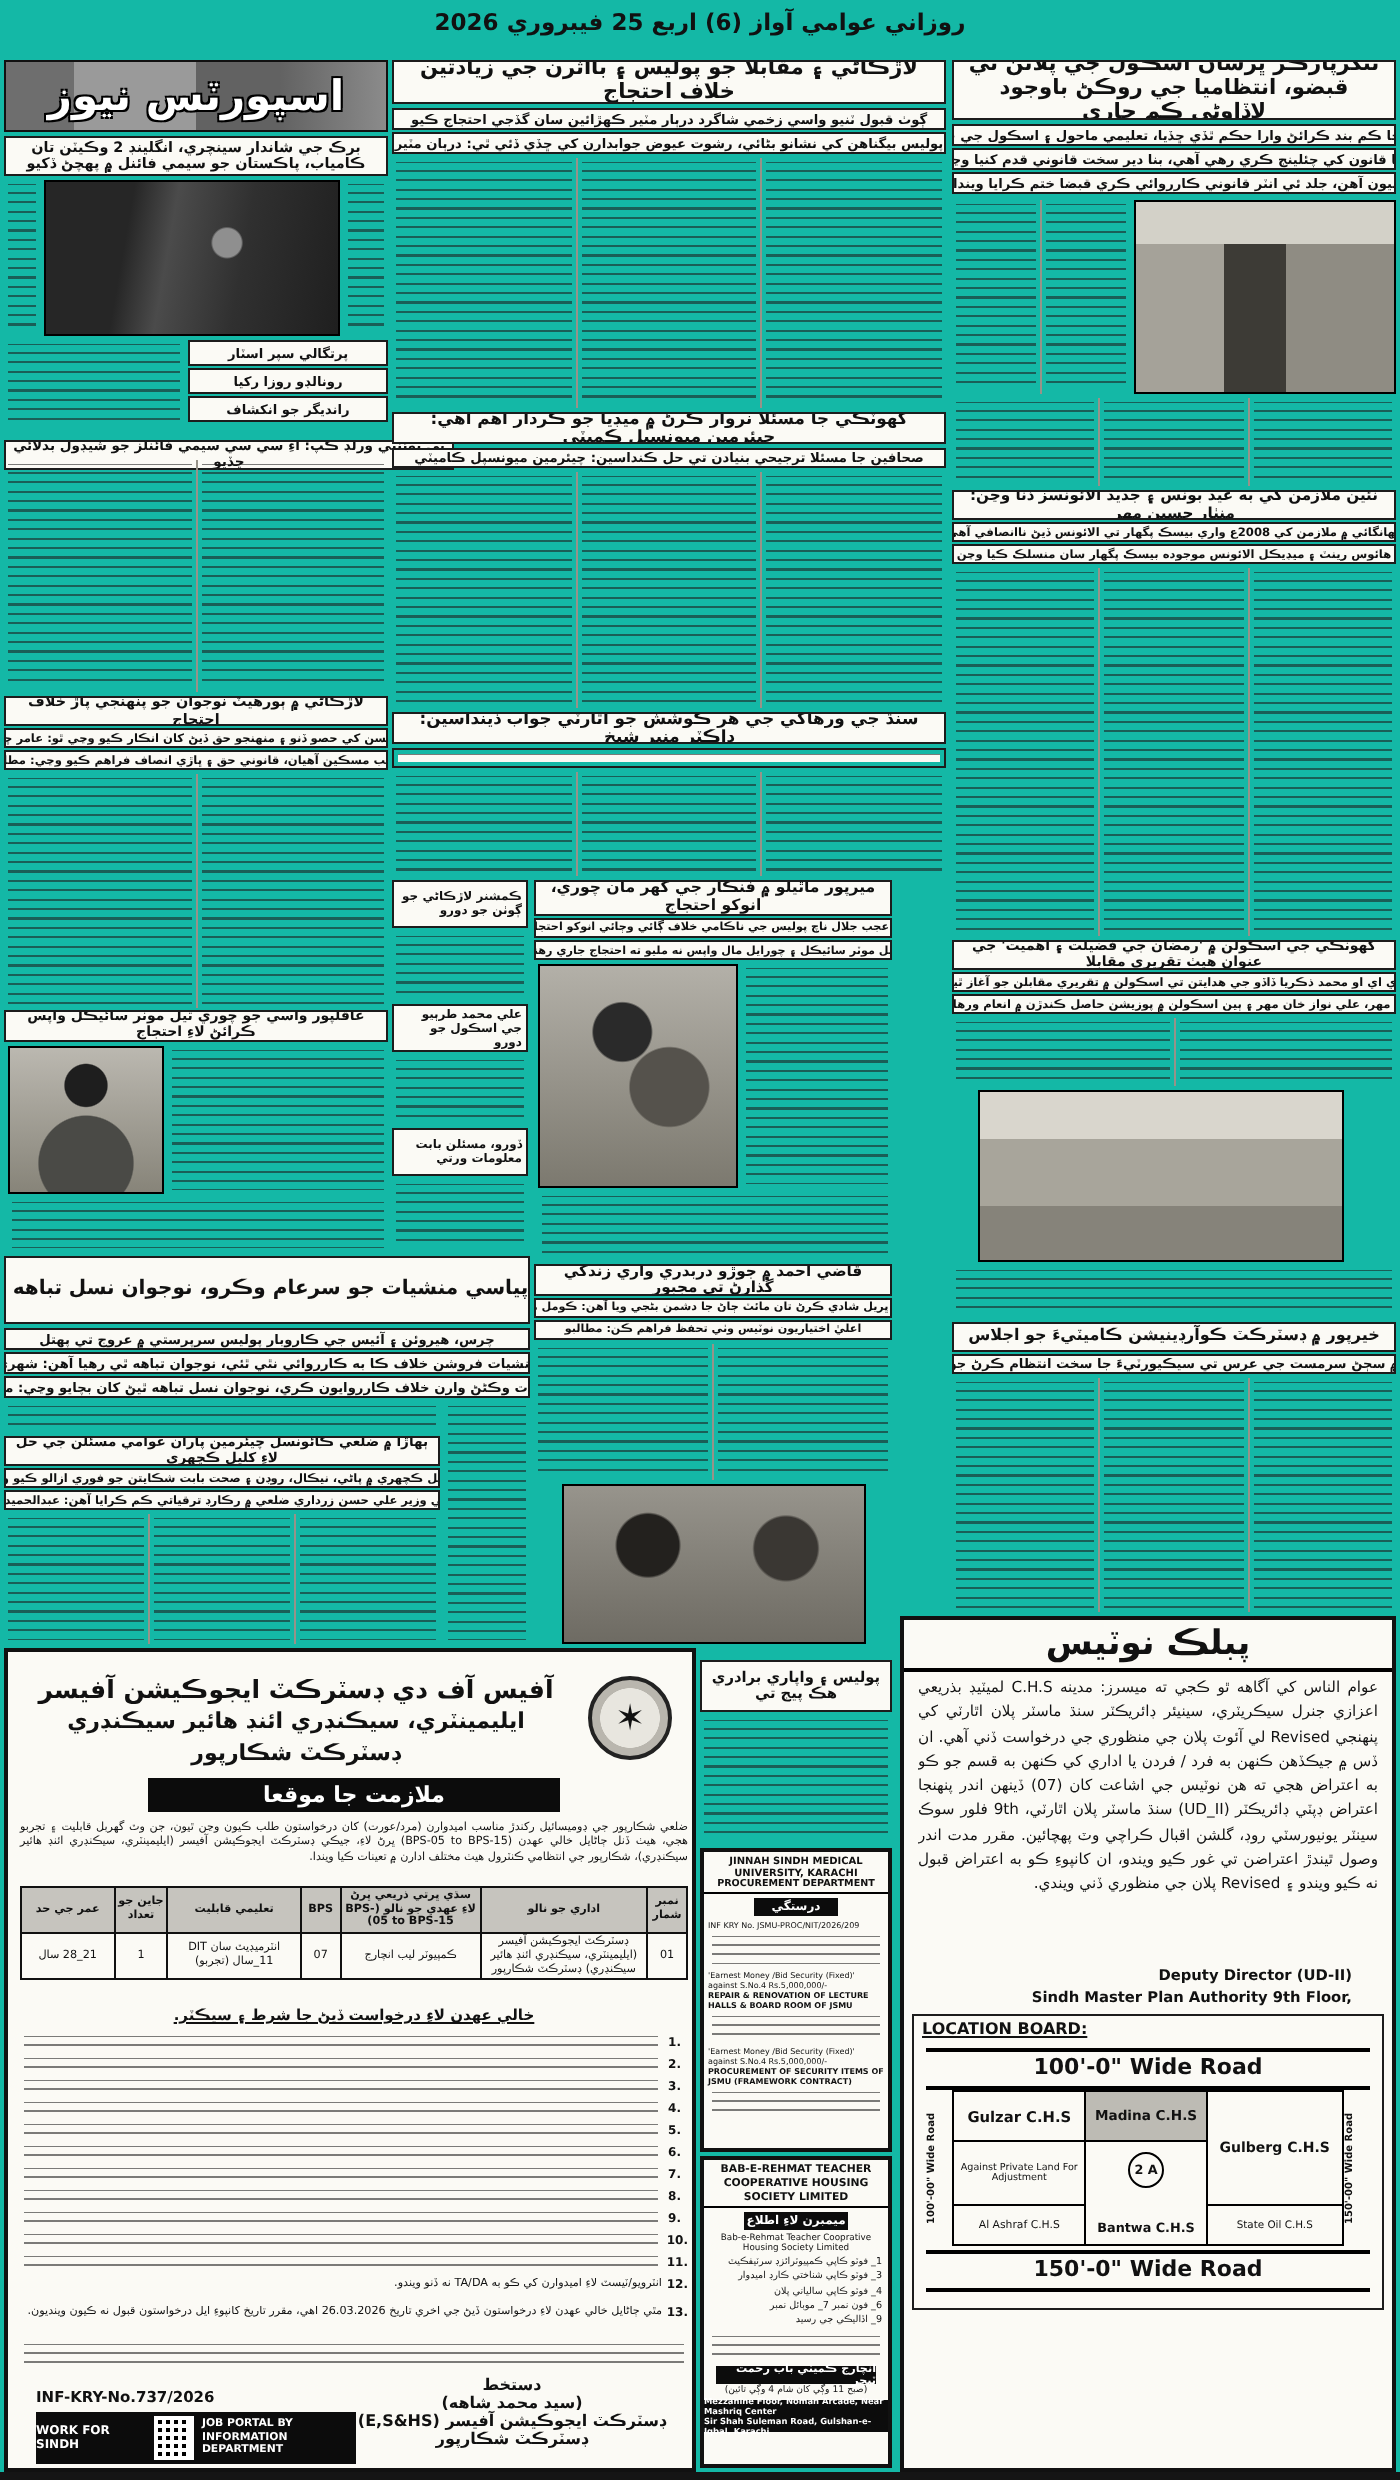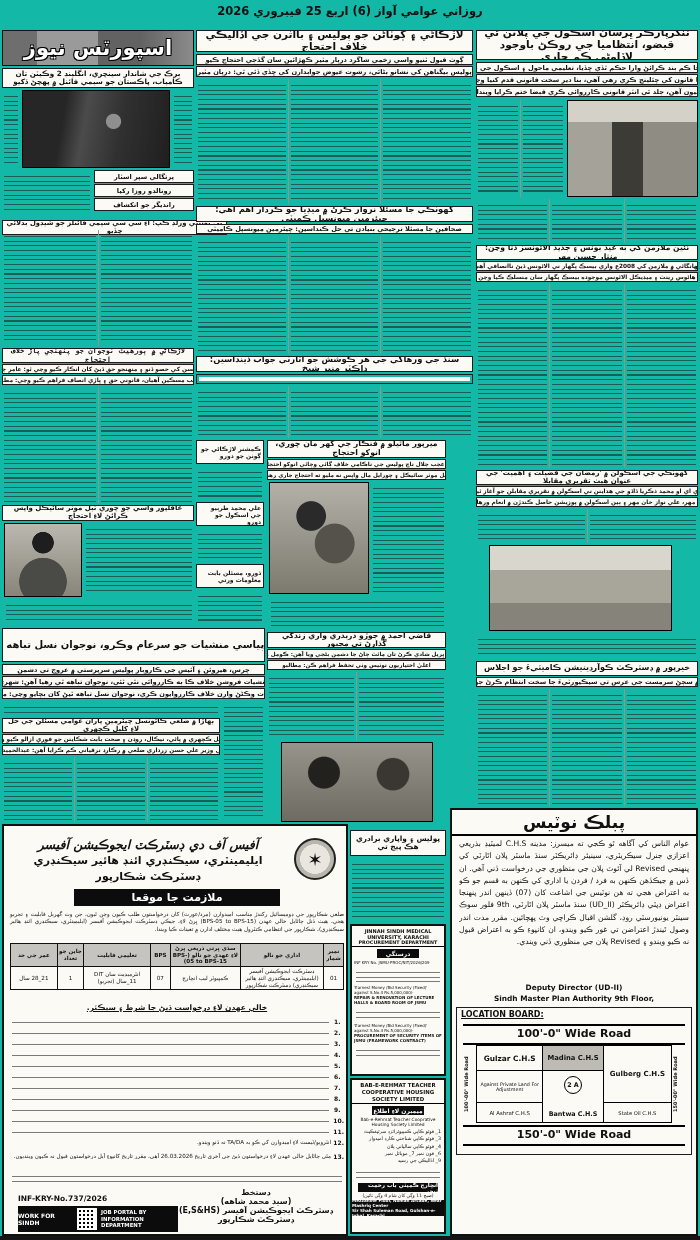--- a/index.html
+++ b/index.html
@@ -72,49 +72,49 @@
   <div class="abs tx" style="left:172px;top:90px;width:22px;height:78px;"></div>
   <div class="abs tx" style="left:2px;top:170px;width:90px;height:44px;"></div>
   <div class="abs b sub" style="left:94px;top:170px;width:100px;height:13px;">پرتگالي سپر اسٽار</div>
   <div class="abs b sub" style="left:94px;top:184px;width:100px;height:13px;">رونالڊو روزا رکيا</div>
   <div class="abs b sub" style="left:94px;top:198px;width:100px;height:13px;">راندیگر جو انکشاف</div>
   <div class="abs b hl" style="left:2px;top:220px;width:225px;height:15px;font-size:6.8px;">ٽي ٽوئنٽي ورلڊ ڪپ: آءِ سي سي سيمي فائنلز جو شيڊول بدلائي ڇڏيو</div>
   <div class="abs cols" style="left:2px;top:230px;width:192px;height:116px;">
     <div class="c tx"></div>
       <div class="c tx"></div>
   </div>
-  <div class="abs b hl" style="left:2px;top:348px;width:192px;height:15px;font-size:7.2px;font-family:Liberation Mono, monospace;">لاڙڪاڻي ۾ ٻورهيٽ نوجوان جو پنهنجي پاڙ خلاف احتجاج</div>
+  <div class="abs b hl" style="left:2px;top:348px;width:192px;height:15px;font-size:7.2px;">لاڙڪاڻي ۾ ٻورهيٽ نوجوان جو پنهنجي پاڙ خلاف احتجاج</div>
   <div class="abs b sub" style="left:2px;top:364px;width:192px;height:10px;font-size:5.8px;">پاڙ پيسن کي حصو ڏنو ۽ منهنجو حق ڏيڻ کان انڪار ڪيو وڃي ٿو: عامر چانڊيو</div>
   <div class="abs b sub" style="left:2px;top:375px;width:192px;height:10px;font-size:5.8px;">غريب مسڪين آهيان، قانوني حق ۽ ڀاڙي انصاف فراهم ڪيو وڃي: مطالبو</div>
   <div class="abs cols" style="left:2px;top:387px;width:192px;height:117px;">
     <div class="c tx"></div>
       <div class="c tx"></div>
   </div>
   <div class="abs b hl" style="left:2px;top:505px;width:192px;height:16px;font-size:7px;">عاقلپور واسي جو چوري ٿيل موٽر سائيڪل واپس ڪرائڻ لاءِ احتجاج</div>
   <div class="abs ph ph-man" style="left:4px;top:523px;width:78px;height:74px;"></div>
   <div class="abs tx" style="left:84px;top:523px;width:110px;height:74px;"></div>
   <div class="abs tx" style="left:4px;top:599px;width:190px;height:27px;"></div>
   <div class="abs b hl" style="left:2px;top:628px;width:263px;height:34px;font-size:10px;white-space:nowrap;">ٻهاڙا ۾ پياسي منشيات جو سرعام وڪرو، نوجوان نسل تباهه ٿيڻ لڳو</div>
-  <div class="abs b sub" style="left:2px;top:664px;width:263px;height:11px;">چرس، هيروئن ۽ آئيس جي ڪاروبار پوليس سرپرستي ۾ عروج تي دشمن</div>
+  <div class="abs b sub" style="left:2px;top:664px;width:263px;height:11px;">چرس، هيروئن ۽ آئيس جي ڪاروبار پوليس سرپرستي ۾ عروج تي پهتل</div>
   <div class="abs b sub" style="left:2px;top:676px;width:263px;height:11px;">منشيات فروشن خلاف ڪا به ڪارروائي نٿي ٿئي، نوجوان تباهه ٿي رهيا آهن: شهري</div>
   <div class="abs b sub" style="left:2px;top:688px;width:263px;height:11px;">منشيات وڪڻڻ وارن خلاف ڪارروايون ڪري، نوجوان نسل تباهه ٿيڻ کان بچايو وڃي: مطالبو</div>
   <div class="abs tx" style="left:2px;top:701px;width:218px;height:15px;"></div>
   <div class="abs tx" style="left:222px;top:701px;width:43px;height:121px;"></div>
   <div class="abs b hl" style="left:2px;top:718px;width:218px;height:15px;font-size:6.8px;">ٻهاڙا ۾ ضلعي ڪائونسل چيئرمين پاران عوامي مسئلن جي حل لاءِ کليل ڪچهري</div>
   <div class="abs b sub" style="left:2px;top:734px;width:218px;height:10px;font-size:5.8px;">کليل ڪچهري ۾ پاڻي، نيڪال، روڊن ۽ صحت بابت شڪايتن جو فوري ازالو ڪيو ويو</div>
   <div class="abs b sub" style="left:2px;top:745px;width:218px;height:10px;font-size:5.8px;">صوبائي وزير علي حسن زرداري ضلعي ۾ رڪارڊ ترقياتي ڪم ڪرايا آهن: عبدالحميد پنهور</div>
   <div class="abs cols" style="left:2px;top:757px;width:218px;height:65px;">
     <div class="c tx"></div>
       <div class="c tx"></div>
       <div class="c tx"></div>
   </div>
 
   <div class="abs b2" style="left:2px;top:824px;width:346px;height:412px;">
     <div class="abs crest" style="right:10px;top:12px;width:42px;height:42px;">✶</div>
-    <div class="abs hl" style="right:58px;top:10px;width:280px;height:17px;font-size:12.5px;font-style:italic;">آفيس آف دي ڊسٽرڪٽ ايجوڪيشن آفيسر</div>
+    <div class="abs hl" style="right:58px;top:10px;width:280px;height:17px;font-size:12.5px;">آفيس آف دي ڊسٽرڪٽ ايجوڪيشن آفيسر</div>
     <div class="abs hl" style="right:58px;top:28px;width:280px;height:15px;font-size:11px;">ايليمينٽري، سيڪنڊري ائنڊ هائير سيڪنڊري</div>
     <div class="abs hl" style="right:58px;top:44px;width:280px;height:14px;font-size:11px;">ڊسٽرڪٽ شڪارپور</div>
     <div class="abs pill" style="left:70px;top:63px;width:206px;height:17px;font-size:11px;direction:rtl;">ملازمت جا موقعا</div>
     <div class="abs" style="left:6px;top:85px;width:334px;height:30px;font-size:5.6px;direction:rtl;text-align:justify;line-height:1.3;">ضلعي شڪارپور جي ڊوميسائيل رکندڙ مناسب اميدوارن (مرد/عورت) کان درخواستون طلب ڪيون وڃن ٿيون، جن وٽ گهربل قابليت ۽ تجربو هجي، هيٺ ڏنل ڄاڻايل خالي عهدن (BPS-05 to BPS-15) ڀرڻ لاءِ، جيڪي ڊسٽرڪٽ ايجوڪيشن آفيسر (ايليمينٽري، سيڪنڊري ائنڊ هائير سيڪنڊري)، شڪارپور جي انتظامي ڪنٽرول هيٺ مختلف ادارن ۾ تعينات ڪيا ويندا.</div>
     <div class="abs" style="left:6px;top:117px;width:334px;">
       <table class="jobtbl">
         <tbody>
             <tr>
           <th style="width:6%">نمبر شمار</th>
           <th style="width:25%">اداري جو نالو</th>
@@ -202,21 +202,21 @@
     <div class="abs pill" style="left:14px;top:380px;width:160px;height:26px;gap:4px;direction:ltr;">
       <span style="font-size:6px;">WORK FOR SINDH</span>
       <span class="qr" style="width:18px;height:18px;display:inline-block;"></span>
       <span style="font-size:5.4px;text-align:left;line-height:1.2;">
         <span>JOB PORTAL BY</span><br>
         <span>INFORMATION DEPARTMENT</span>
       </span>
     </div>
   </div>
 
-  <div class="abs b hl" style="left:196px;top:30px;width:277px;height:22px;font-size:10.5px;">لاڙڪاڻي ۽ ڳوٺاڻن جو پوليس ۽ بااثرن جي اڏاليڪي خلاف احتجاج</div>
+  <div class="abs b hl" style="left:196px;top:30px;width:277px;height:22px;font-size:10.5px;">لاڙڪاڻي ۽ مقابلا جو پوليس ۽ بااثرن جي زيادتين خلاف احتجاج</div>
   <div class="abs b sub" style="left:196px;top:54px;width:277px;height:11px;">ڳوٺ قبول ٽنيو واسي زخمي شاگرد درٻار مٽير ڪهڙائين سان گڏجي احتجاج ڪيو</div>
   <div class="abs b sub" style="left:196px;top:66px;width:277px;height:11px;">پوليس بيگناهن کي نشانو بڻائي، رشوت عيوض جوابدارن کي ڇڏي ڏئي ٿي: درٻان مٽير</div>
   <div class="abs cols" style="left:196px;top:79px;width:277px;height:125px;">
     <div class="c tx"></div>
       <div class="c tx"></div>
       <div class="c tx"></div>
   </div>
   <div class="abs b hl" style="left:196px;top:206px;width:277px;height:16px;font-size:8.4px;">گهوٽڪي جا مسئلا نروار ڪرڻ ۾ ميڊيا جو ڪردار اهم آهي: چيئرمين ميونسپل ڪميٽي</div>
   <div class="abs b sub" style="left:196px;top:224px;width:277px;height:10px;">صحافين جا مسئلا ترجيحي بنيادن تي حل ڪنداسين: چيئرمين ميونسپل ڪاميٽي</div>
   <div class="abs cols" style="left:196px;top:236px;width:277px;height:118px;">
@@ -327,21 +327,21 @@
   <div class="abs b sub" style="left:476px;top:677px;width:222px;height:10px;">اجلاس ۾ سڄڻ سرمست جي عرس تي سيڪيورٽيءَ جا سخت انتظام ڪرڻ جو فيصلو</div>
   <div class="abs cols" style="left:476px;top:689px;width:222px;height:117px;">
     <div class="c tx"></div>
       <div class="c tx"></div>
       <div class="c tx"></div>
   </div>
 
   <div class="abs b2" style="left:450px;top:808px;width:248px;height:428px;">
     <div style="font-size:17px;font-weight:700;text-align:center;direction:rtl;border-bottom:2.5px solid #000;height:24px;line-height:24px;">پبلڪ نوٽيس</div>
     <div style="margin:2px 7px;height:142px;font-size:7.6px;direction:rtl;text-align:justify;line-height:1.62;overflow:hidden;">عوام الناس کي آگاهه ٿو ڪجي ته ميسرز: مدينه C.H.S لميٽيڊ بذريعي اعزازي جنرل سيڪريٽري، سينيئر ڊائريڪٽر سنڌ ماسٽر پلان اٿارٽي کي پنهنجي Revised لي آئوٽ پلان جي منظوري جي درخواست ڏني آهي. ان ڏس ۾ جيڪڏهن ڪنهن به فرد / فردن يا اداري کي ڪنهن به قسم جو ڪو به اعتراض هجي ته هن نوٽيس جي اشاعت کان (07) ڏينهن اندر پنهنجا اعتراض ڊپٽي ڊائريڪٽر (UD_II) سنڌ ماسٽر پلان اٿارٽي، 9th فلور سوڪ سينٽر يونيورسٽي روڊ، گلشن اقبال ڪراچي وٽ پهچائين. مقرر مدت اندر وصول ٿيندڙ اعتراضن تي غور ڪيو ويندو، ان کانپوءِ ڪو به اعتراض قبول نه ڪيو ويندو ۽ Revised پلان جي منظوري ڏني ويندي.</div>
-    <div style="margin:2px 8px;direction:ltr;text-align:center;font-weight:700;font-size:7.4px;line-height:1.5;">
+    <div style="margin:2px 20px;direction:ltr;text-align:right;font-weight:700;font-size:7.4px;line-height:1.5;">
       <div>Deputy Director (UD-II)</div>
       <div>Sindh Master Plan Authority 9th Floor,</div>
     </div>
     <div class="b" style="margin:3px 4px;height:146px;direction:ltr;position:relative;">
       <div style="font-size:8px;font-weight:700;text-decoration:underline;padding:2px 4px;text-align:left;">LOCATION BOARD:</div>
       <div style="position:absolute;left:6px;right:6px;top:16px;bottom:4px;">
         <div class="road" style="height:17px;">100'-0" Wide Road</div>
         <div style="display:flex;height:78px;">
           <div class="vroad">100'-00" Wide Road</div>
           <table class="plantbl" style="flex:1;">

